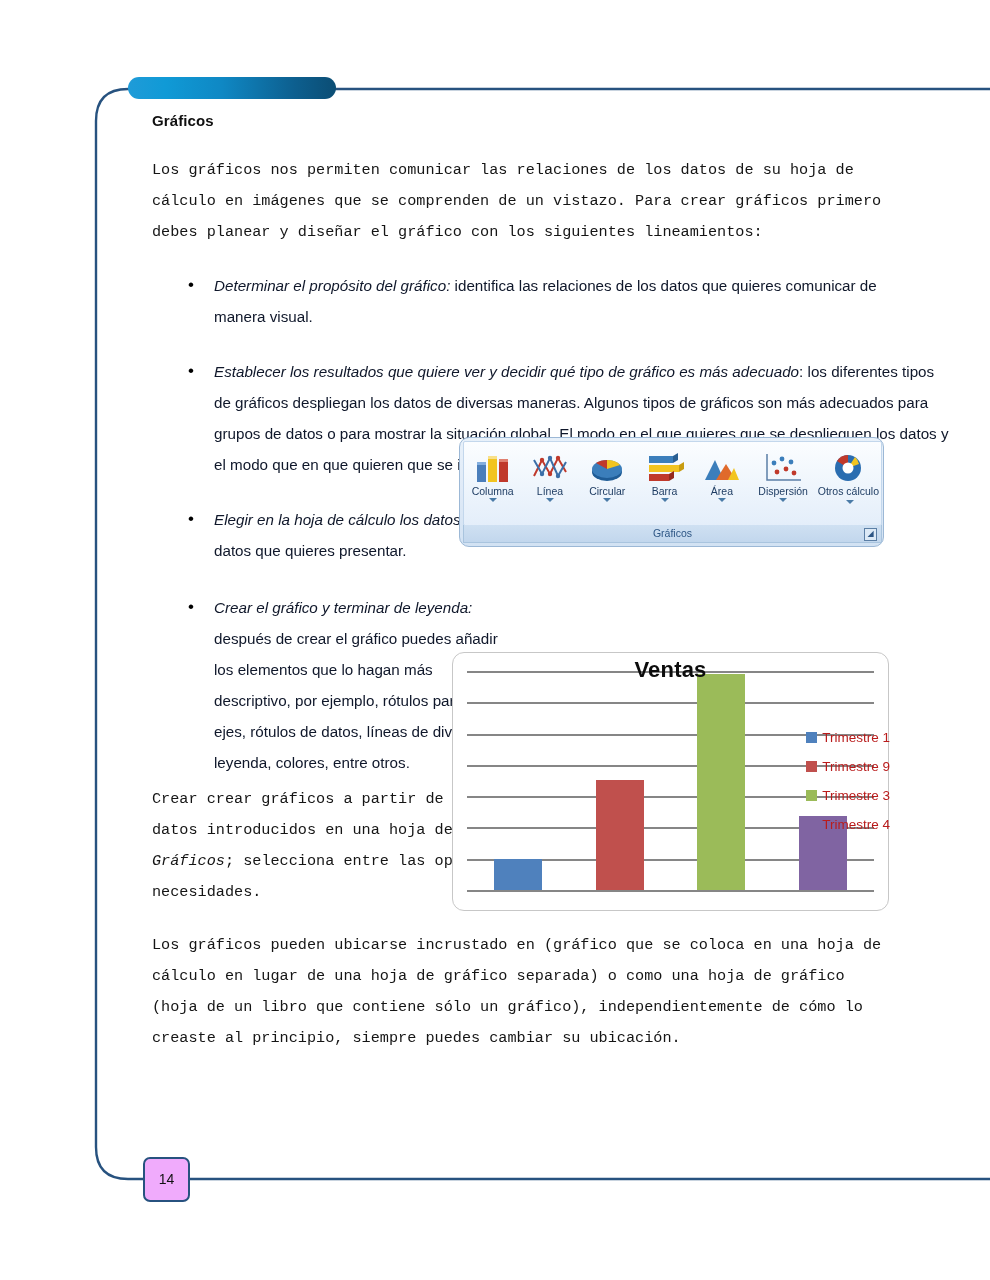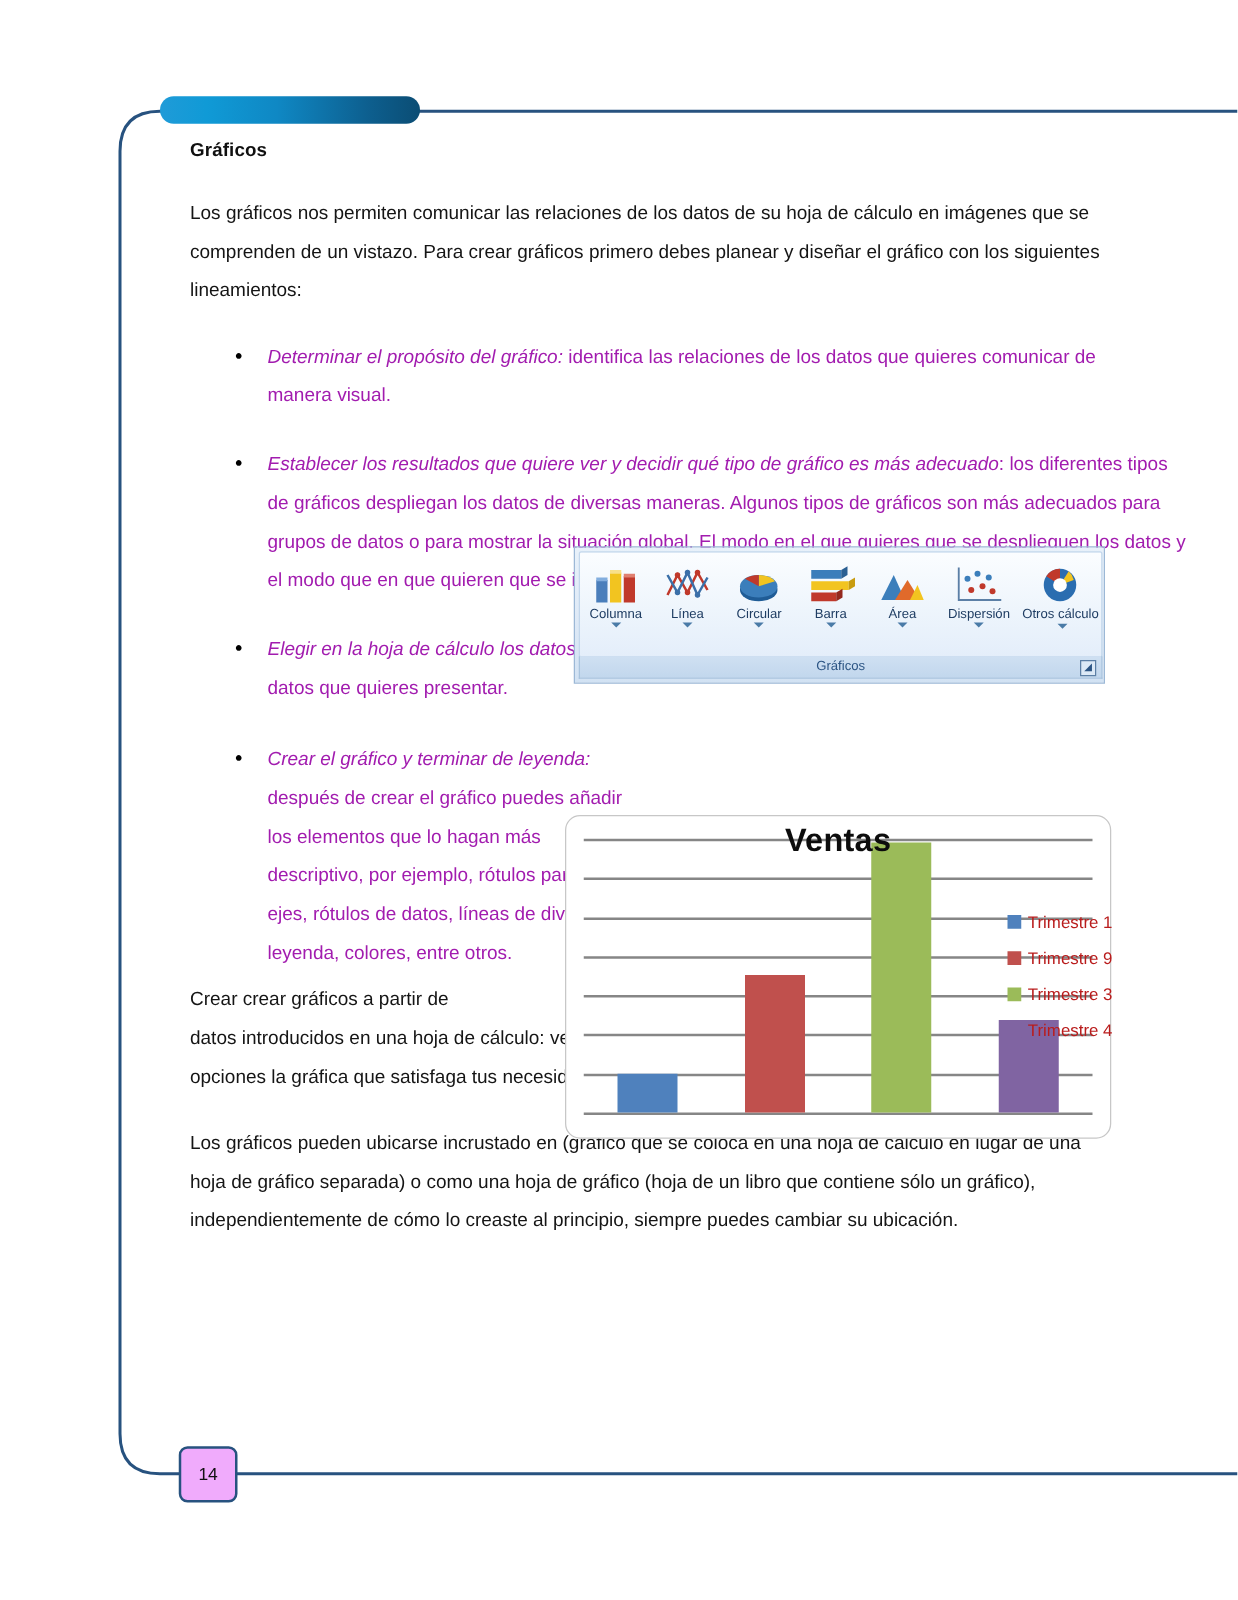--- a/index.html
+++ b/index.html
@@ -51,34 +51,35 @@
     margin: 0 0 26px 0;
     letter-spacing: 0.1px;
   }
 
   p.body-par {
     font-size: 15.2px;
     line-height: 31px;
     margin: 0 0 22px 0;
     color: #151515;
     text-align: left;
+    font-family: Liberation Mono, monospace;
   }
 
   ul.bullets {
     list-style: none;
     margin: 0;
     padding: 0;
   }
   ul.bullets > li {
     position: relative;
     padding-left: 62px;
     font-size: 15.2px;
     line-height: 31px;
     margin-bottom: 22px;
-    color: #a21caf;
+    color: #0f172a;
   }
   ul.bullets > li::before {
     content: "\2022";
     position: absolute;
     left: 36px;
     top: -1px;
     font-size: 17px;
     line-height: 31px;
     color: #000;
   }
@@ -86,21 +87,21 @@
 
   
   #ribbon-figure {
     position: absolute;
     left: 459px;
     top: 437px;
     width: 425px;
     height: 110px;
     background: linear-gradient(to bottom, #e8f1fa 0%, #dfeaf7 50%, #d2e2f3 100%);
     border: 1px solid #9cb8d6;
-    border-radius: 0;
+    border-radius: 10px;
     box-sizing: border-box;
     z-index: 4;
   }
   #ribbon-inner {
     position: absolute;
     left: 3px; top: 3px;
     width: 419px; height: 85px;
     background: linear-gradient(to bottom, #fbfdff 0%, #eef5fc 55%, #e4eefa 100%);
     border: 1px solid #c3d7ec;
     border-radius: 2px;
@@ -193,21 +194,21 @@
   }
   .bar {
     position: absolute;
     bottom: 2px;
   }
   #chart-title {
     position: absolute;
     left: 0; right: 0;
     top: 4px;
     text-align: center;
-    font-size: 26px;
+    font-size: 22px;
     font-weight: bold;
     color: #0c0c0c;
     letter-spacing: 0.2px;
     z-index: 5;
     pointer-events: none;
   }
   #chart-legend {
     position: absolute;
     right: -2px;
     top: 70px;

